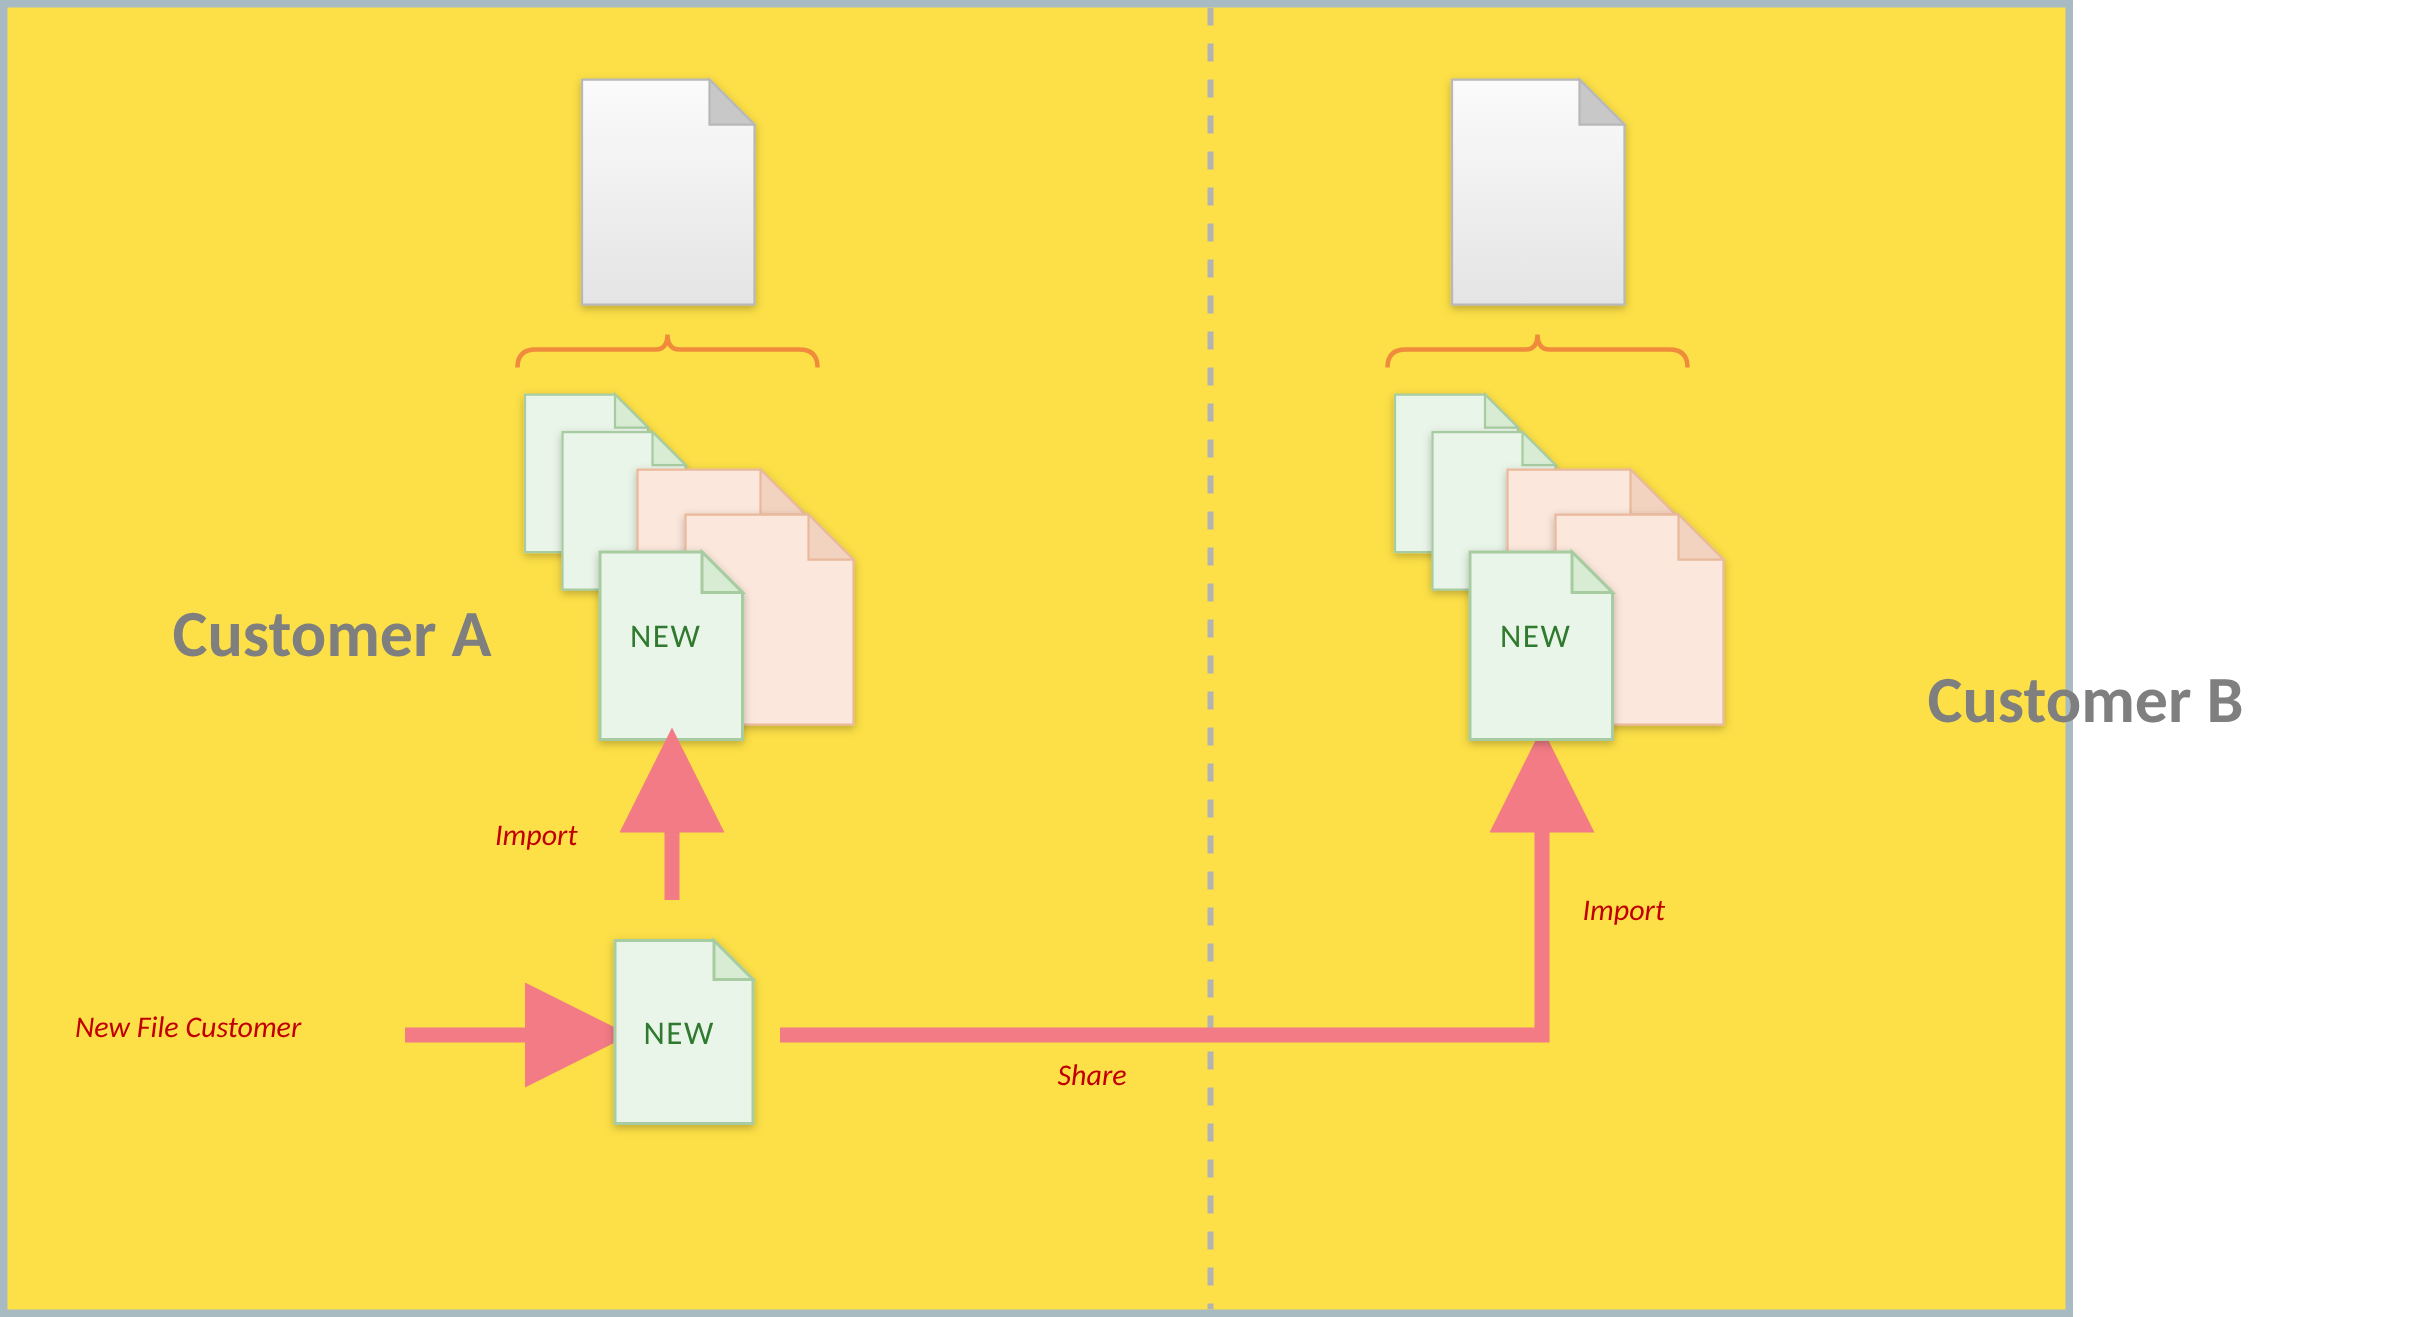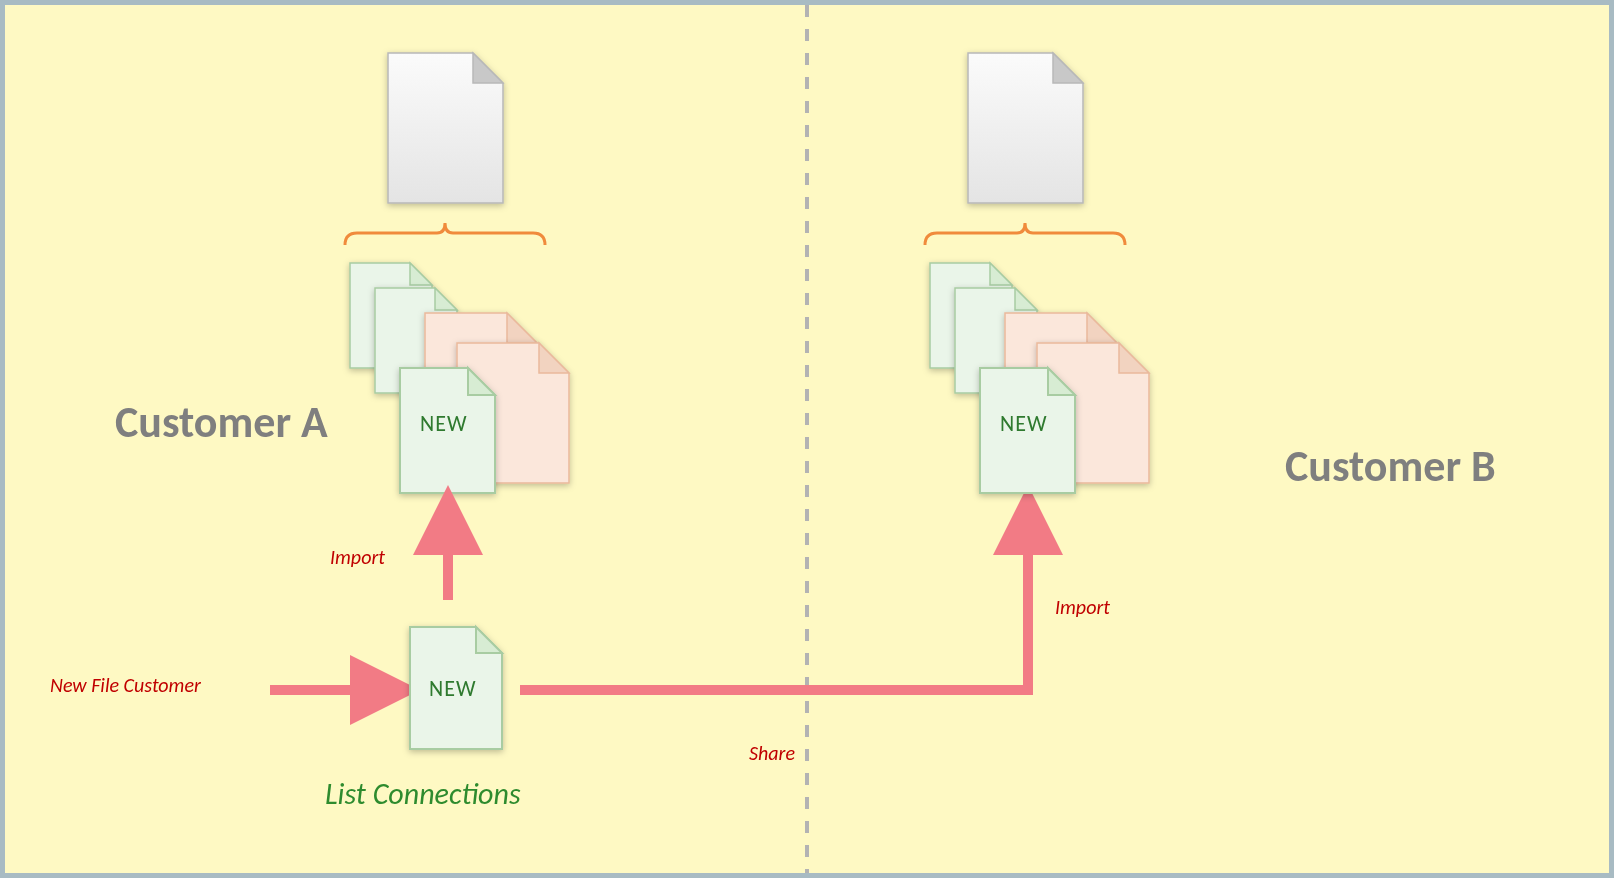--- a/index.html
+++ b/index.html
@@ -5,25 +5,25 @@
   html, body {
     margin: 0;
     padding: 0;
     width: 1614px;
     height: 878px;
     font-family: Calibri, "Segoe UI", Arial, sans-serif;
     background: #fff;
   }
   .frame {
     box-sizing: border-box;
-    width: 1614px;
+    width: 1382px;
     height: 878px;
     border: 5px solid #a8bbc3;
     position: relative;
-    background: #fef9c3;
+    background: #fde047;
   }
   svg.canvas {
     position: absolute;
     left: 0;
     top: 0;
     width: 1604px;
     height: 868px;
   }
   .txt {
     position: absolute;
@@ -154,23 +154,22 @@
 <div class="txt customer" style="left:110px; top:390px;">Customer A</div>
 
 <div class="txt customer" style="left:1280px; top:390px;margin-top:44px;">Customer B</div>
 
 <div class="txt red-italic" style="left:45px; top:668px;">New File Customer</div>
 
 <div class="txt red-italic" style="left:325px; top:540px;">Import</div>
 
 <div class="txt red-italic" style="left:1050px; top:590px;">Import</div>
 
-<div class="txt red-italic" style="left:700px; top:736px;margin-left:44px;">Share</div>
+<div class="txt red-italic" style="left:700px; top:700px;">Share</div>
 
-<div class="txt green-italic" style="left:320px; top:770px;">List Connections</div>
 
 <div class="txt new-badge" style="left:415px; top:405px;">NEW</div>
 
 <div class="txt new-badge" style="left:995px; top:405px;">NEW</div>
 
 <div class="txt new-badge" style="left:424px; top:670px;">NEW</div>
 
 </div>
 
 </body></html>

